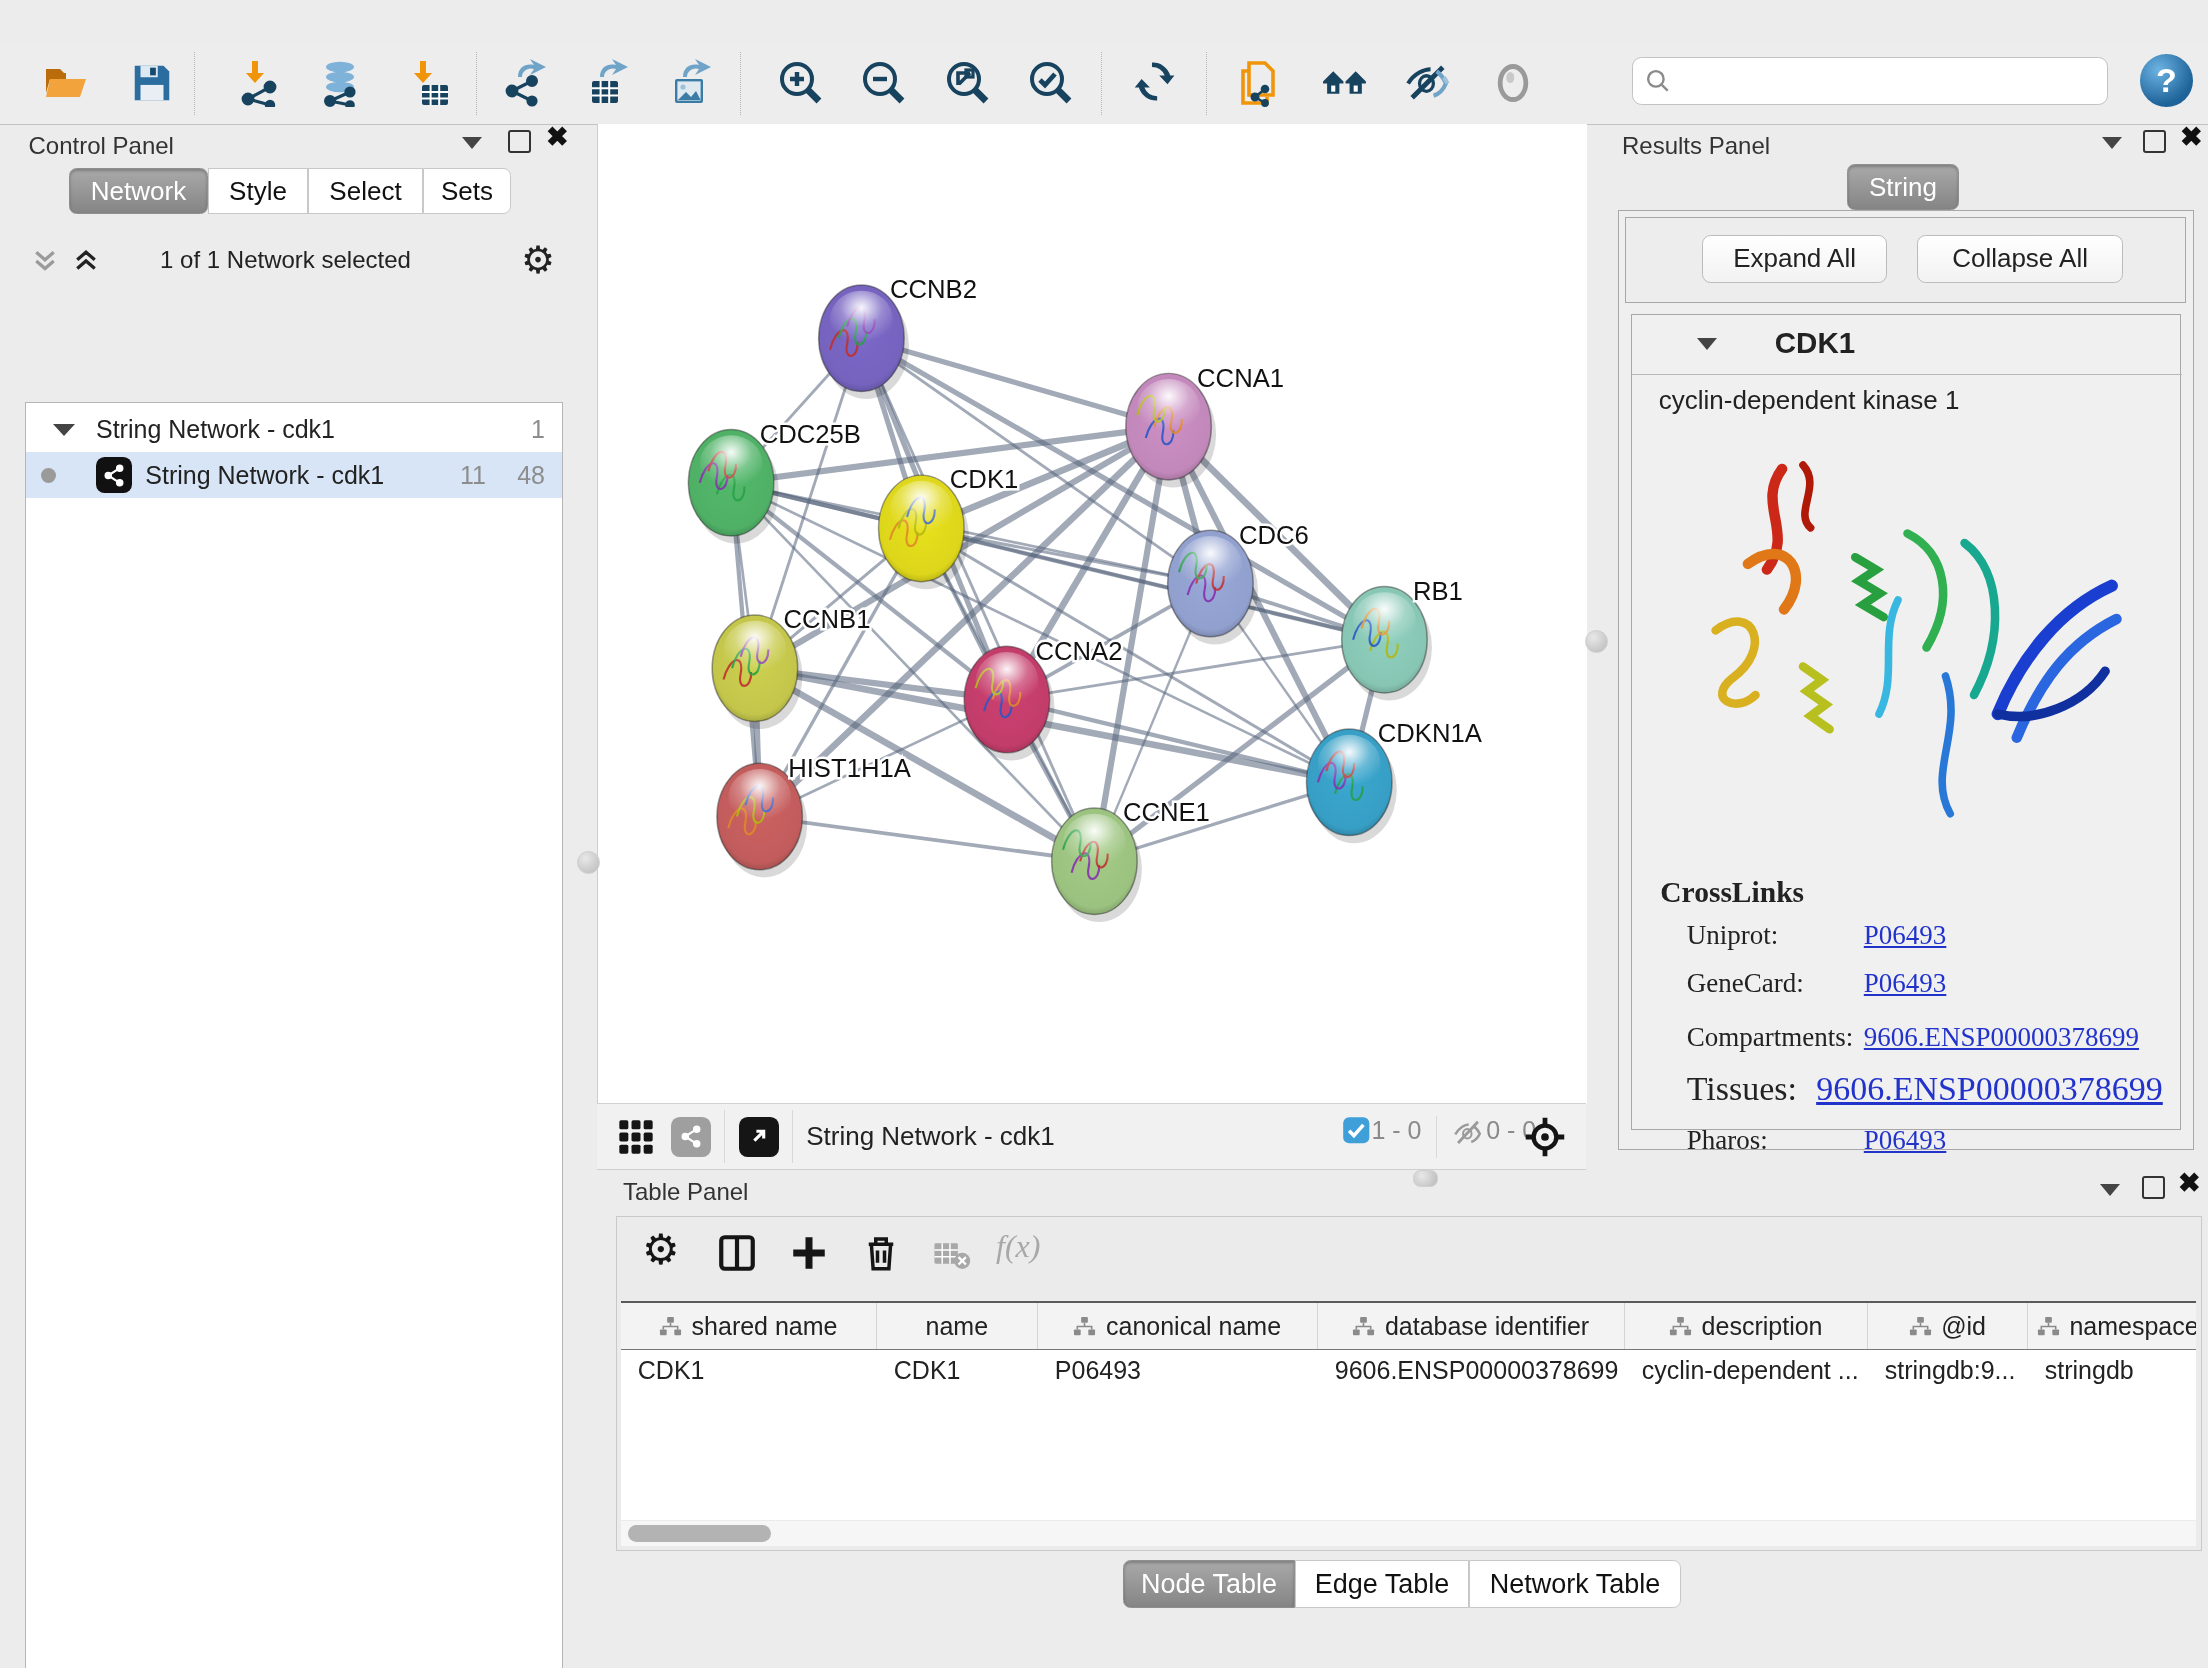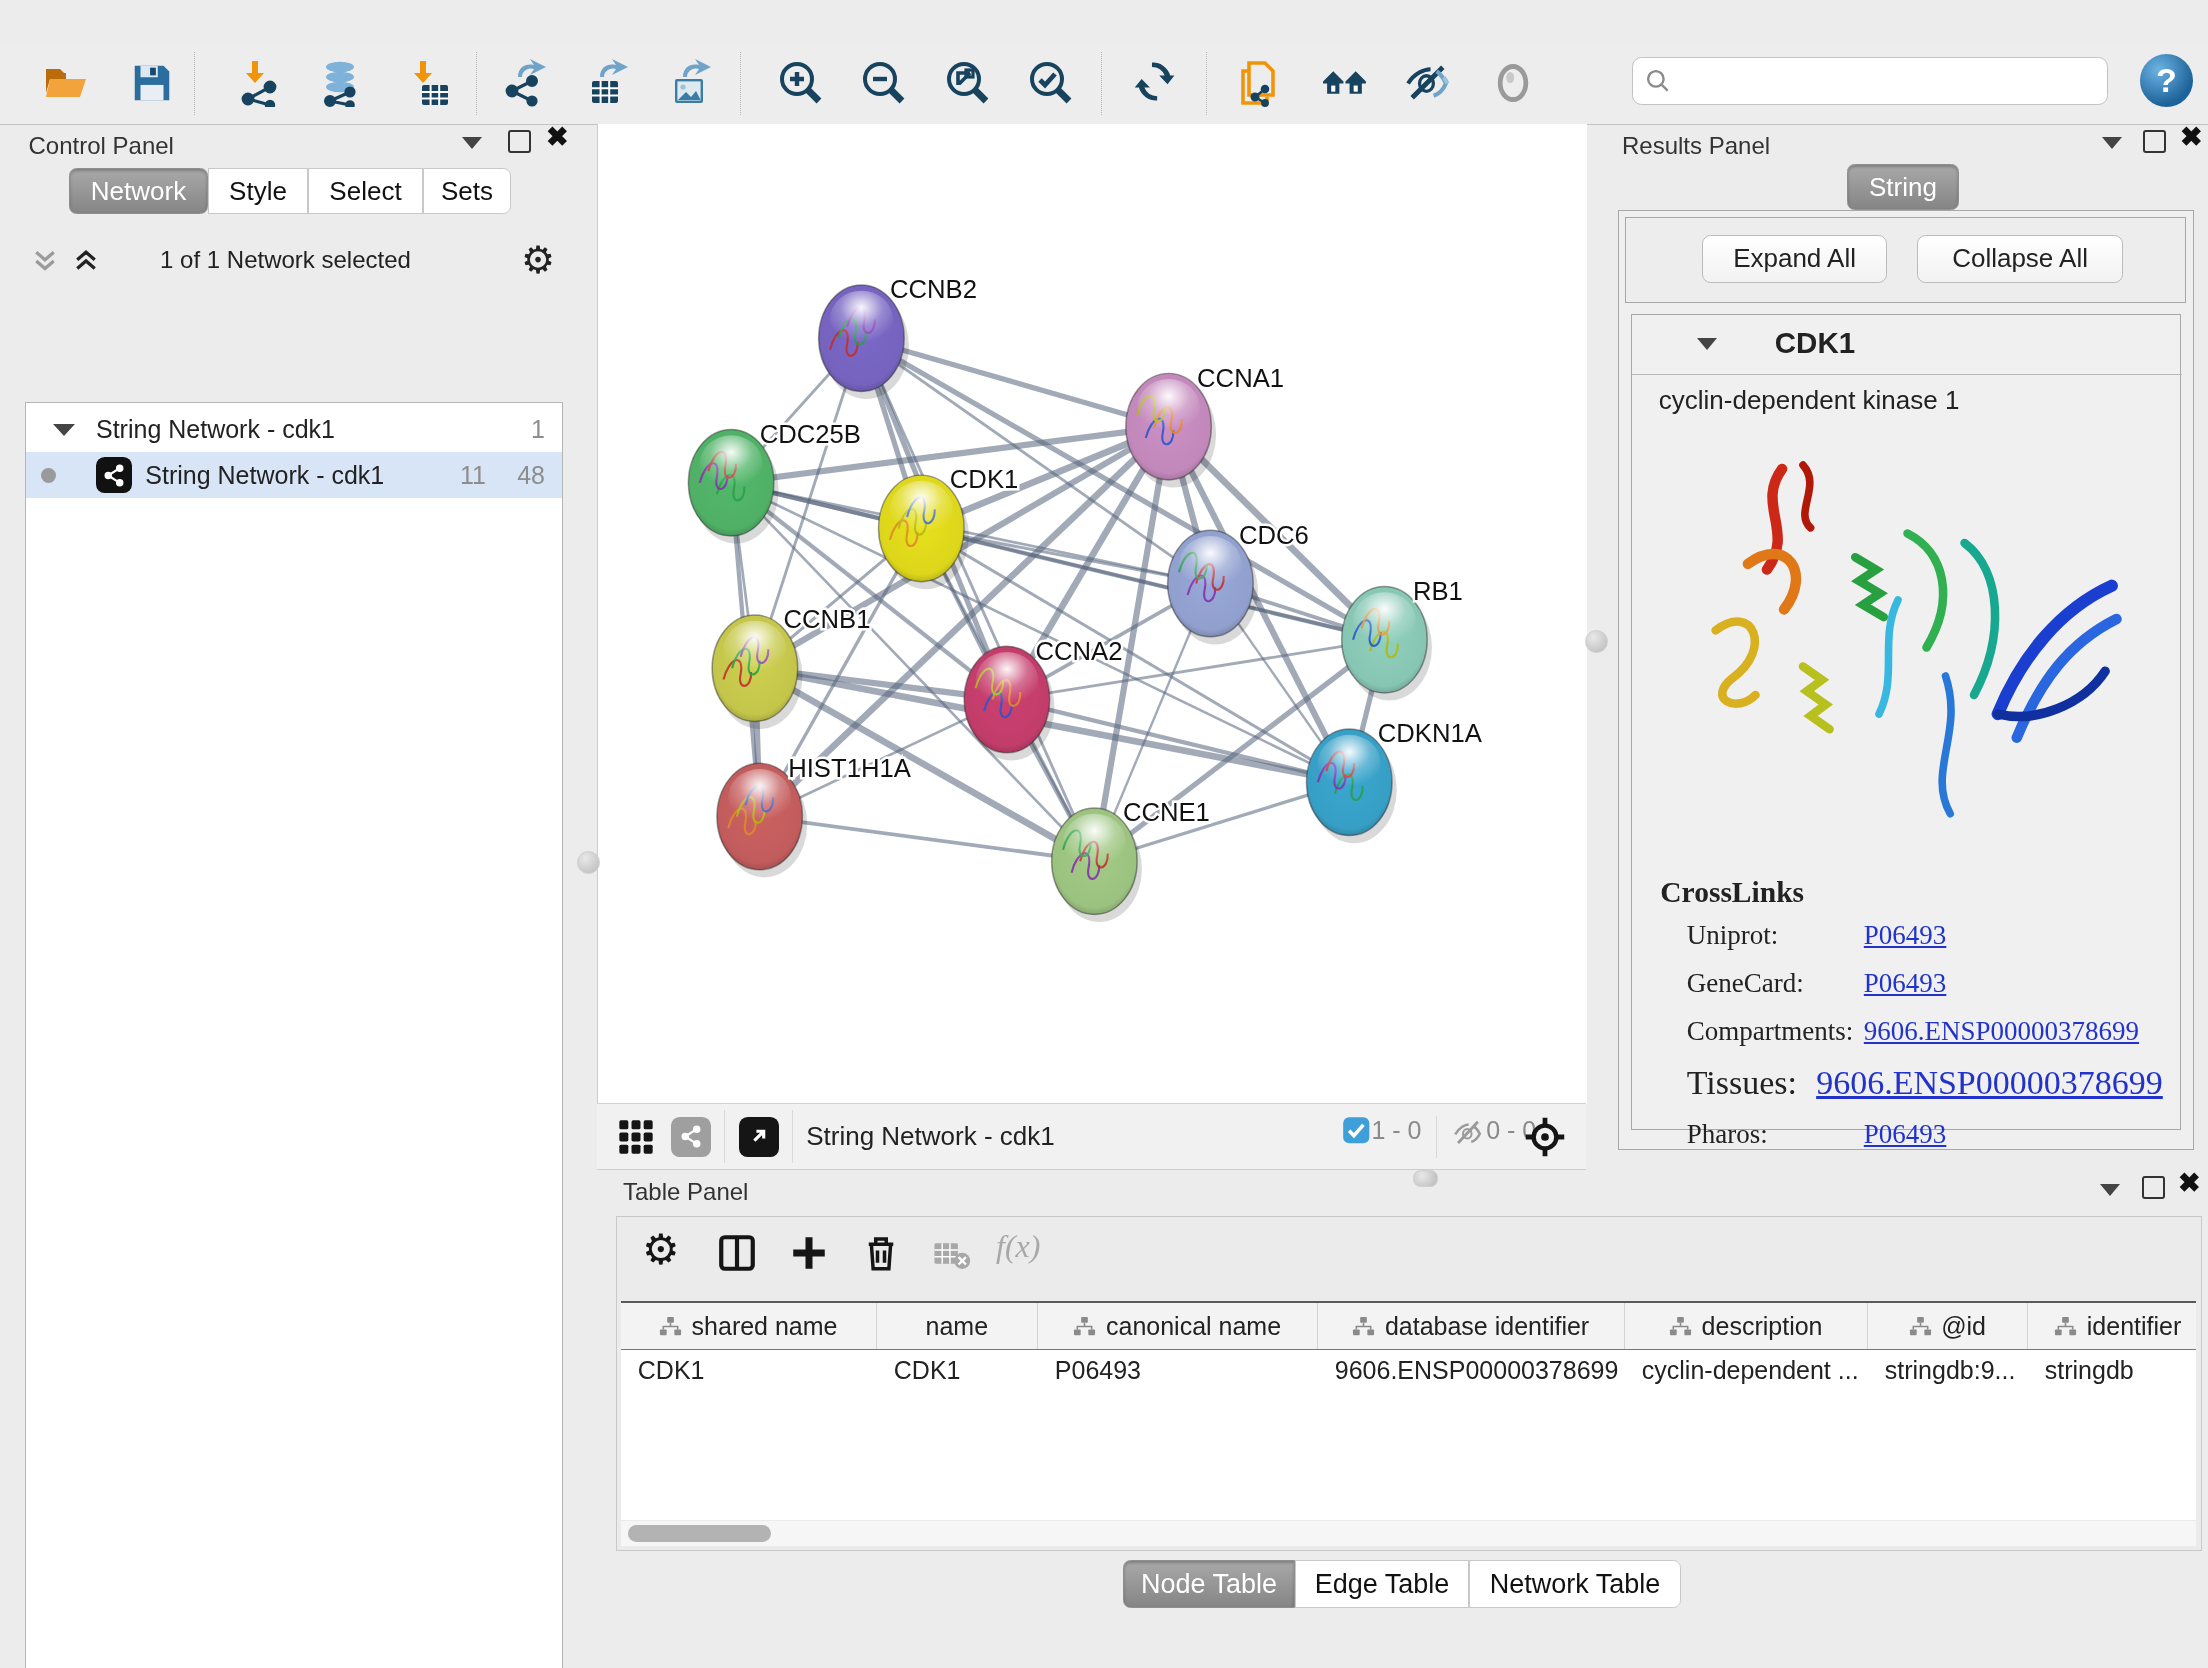--- a/index.html
+++ b/index.html
@@ -566,21 +566,21 @@
             <path d="M250 180 C 230 220, 250 260, 230 300" stroke="#38b8e0" stroke-width="8"></path>
           </g>
         </svg>
 
         <div class="abs serif" style="left:28.5px;top:561px;font-size:29.5px;font-weight:bold">CrossLinks</div>
         <div class="abs" style="left:55px;top:605px;width:476px">
             <div class="serif" style="display: flex; margin-bottom: 17px; font-size: 27px;">
               <span style="width: 177px;">Uniprot:</span>
               <a class="xlink">P06493</a>
             </div>
-            <div class="serif" style="display: flex; margin-bottom: 17px; font-size: 27px;">
+            <div class="serif" style="display: flex; margin-bottom: 23px; font-size: 27px;">
               <span style="width: 177px;">GeneCard:</span>
               <a class="xlink">P06493</a>
             </div>
             <div class="serif" style="display: flex; margin-bottom: 17px; font-size: 27px;">
               <span style="width: 177px;">Compartments:</span>
               <a class="xlink">9606.ENSP00000378699</a>
             </div>
             <div class="serif" style="display: flex; margin-bottom: 17px; font-size: 34px;">
               <span style="width: 177px;">Tissues:</span>
               <a class="xlink">9606.ENSP00000378699</a>
@@ -687,21 +687,21 @@
             </div>
             <div class="th" style="width: 181px;">
               <svg width="23" height="23" viewBox="0 0 24 24">
                 <g fill="#8a8a8a">
                   <rect x="8.5" y="2" width="7" height="6" rx="1"></rect>
                   <rect x="1" y="15" width="7" height="6" rx="1"></rect>
                   <rect x="16" y="15" width="7" height="6" rx="1"></rect>
                 </g>
                 <path d="M12 8v4M4.5 15v-3h15v3" stroke="#8a8a8a" stroke-width="1.6" fill="none"></path>
               </svg>
-              <span>identifier</span>
+              <span>namespace</span>
             </div>
           </div>
         <div class="trdata">
             <div class="td" style="width: 256px;">CDK1</div>
             <div class="td" style="width: 161px;">CDK1</div>
             <div class="td" style="width: 280px;">P06493</div>
             <div class="td" style="width: 307px;">9606.ENSP00000378699</div>
             <div class="td" style="width: 243px;">cyclin-dependent ...</div>
             <div class="td" style="width: 160px;">stringdb:9...</div>
             <div class="td" style="width: 181px;">stringdb</div>

